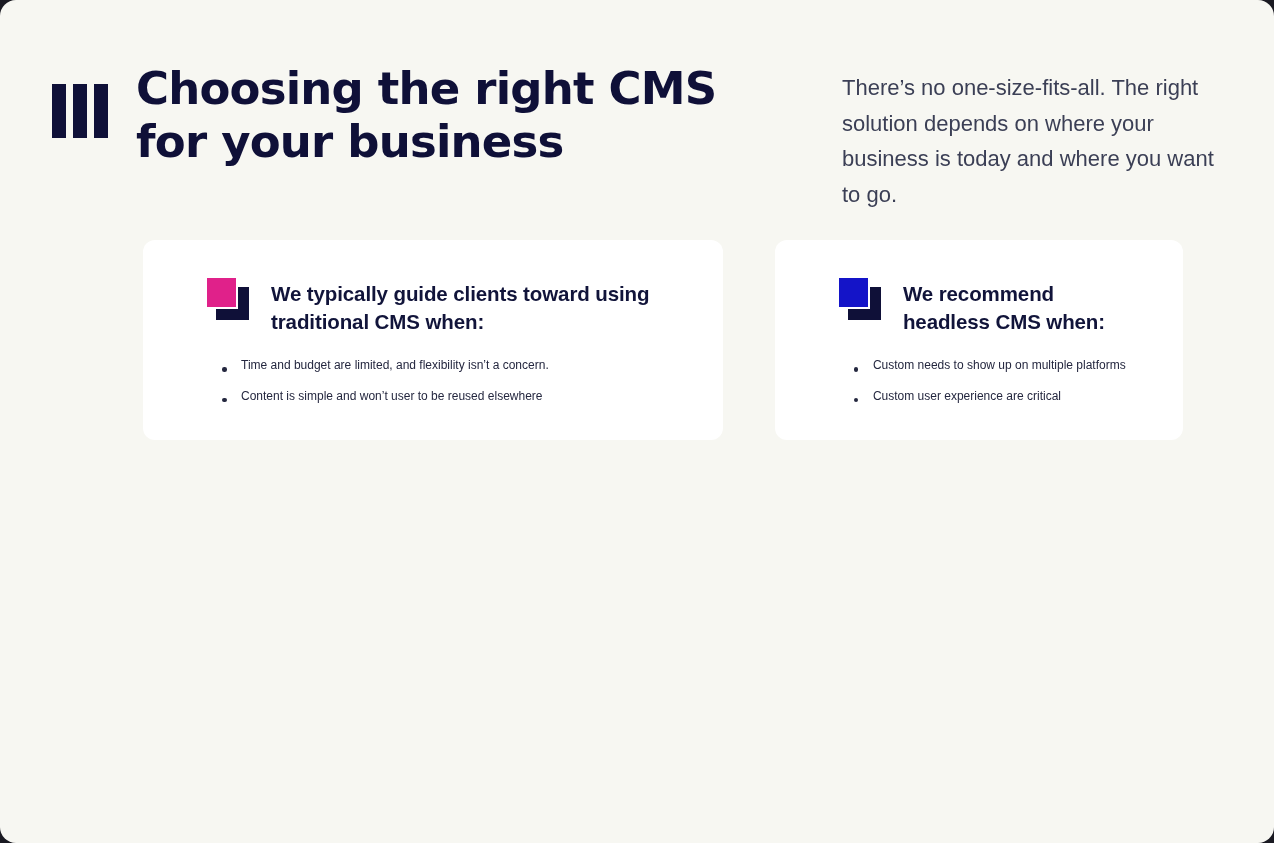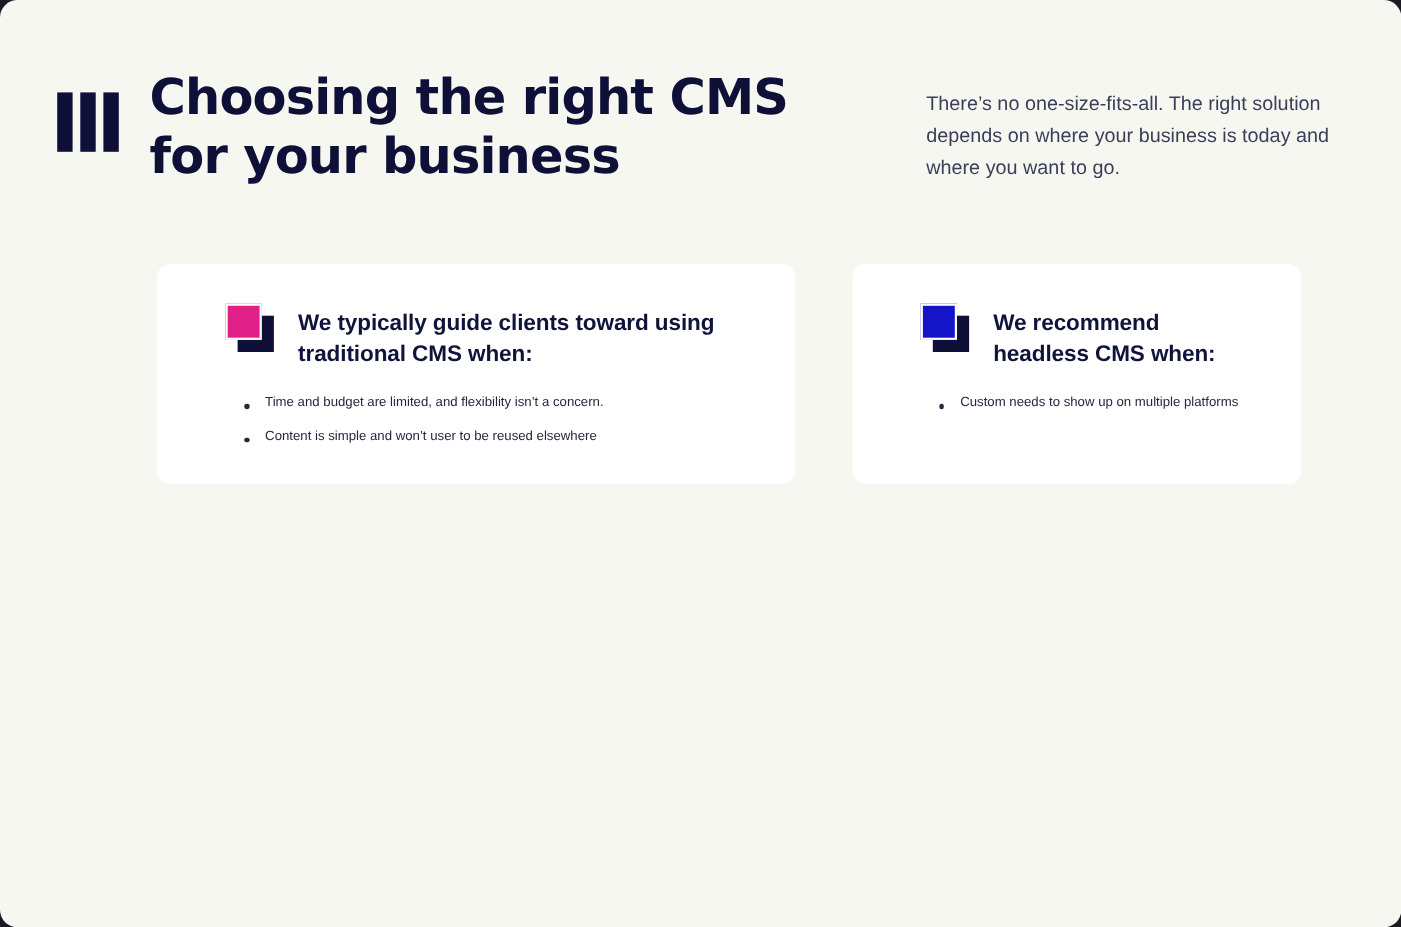--- a/index.html
+++ b/index.html
@@ -62,22 +62,22 @@
     line-height: 1.18;
     font-weight: 800;
     letter-spacing: -0.8px;
     color: #0f1038;
     white-space: pre-line;
     font-family: "DejaVu Sans", "Liberation Sans", sans-serif;
   }
 
   .header-note {
     width: 380px;
-    margin-top: 18px;
-    font-size: 18px;
+    margin-top: 8px;
+    font-size: 22px;
     line-height: 1.62;
     color: #3b3f55;
     white-space: pre-line;
   }
 
   
   .cards {
     position: absolute;
     left: 143px;
     top: 240px;
@@ -197,17 +197,18 @@
     <section class="card">
       <div class="card-head">
         <span class="sq-icon">
           <span class="sq-back"></span>
           <span class="sq-front" style="background:#1414c8"></span>
         </span>
         <h2 class="card-title">We recommend headless CMS when:</h2>
       </div>
       <ul class="card-list">
         <li>Custom needs to show up on multiple platforms</li>
+        <li>Custom user experience are critical</li>
       </ul>
     </section>
 
   </div>
 </div>
 
 </body></html>

